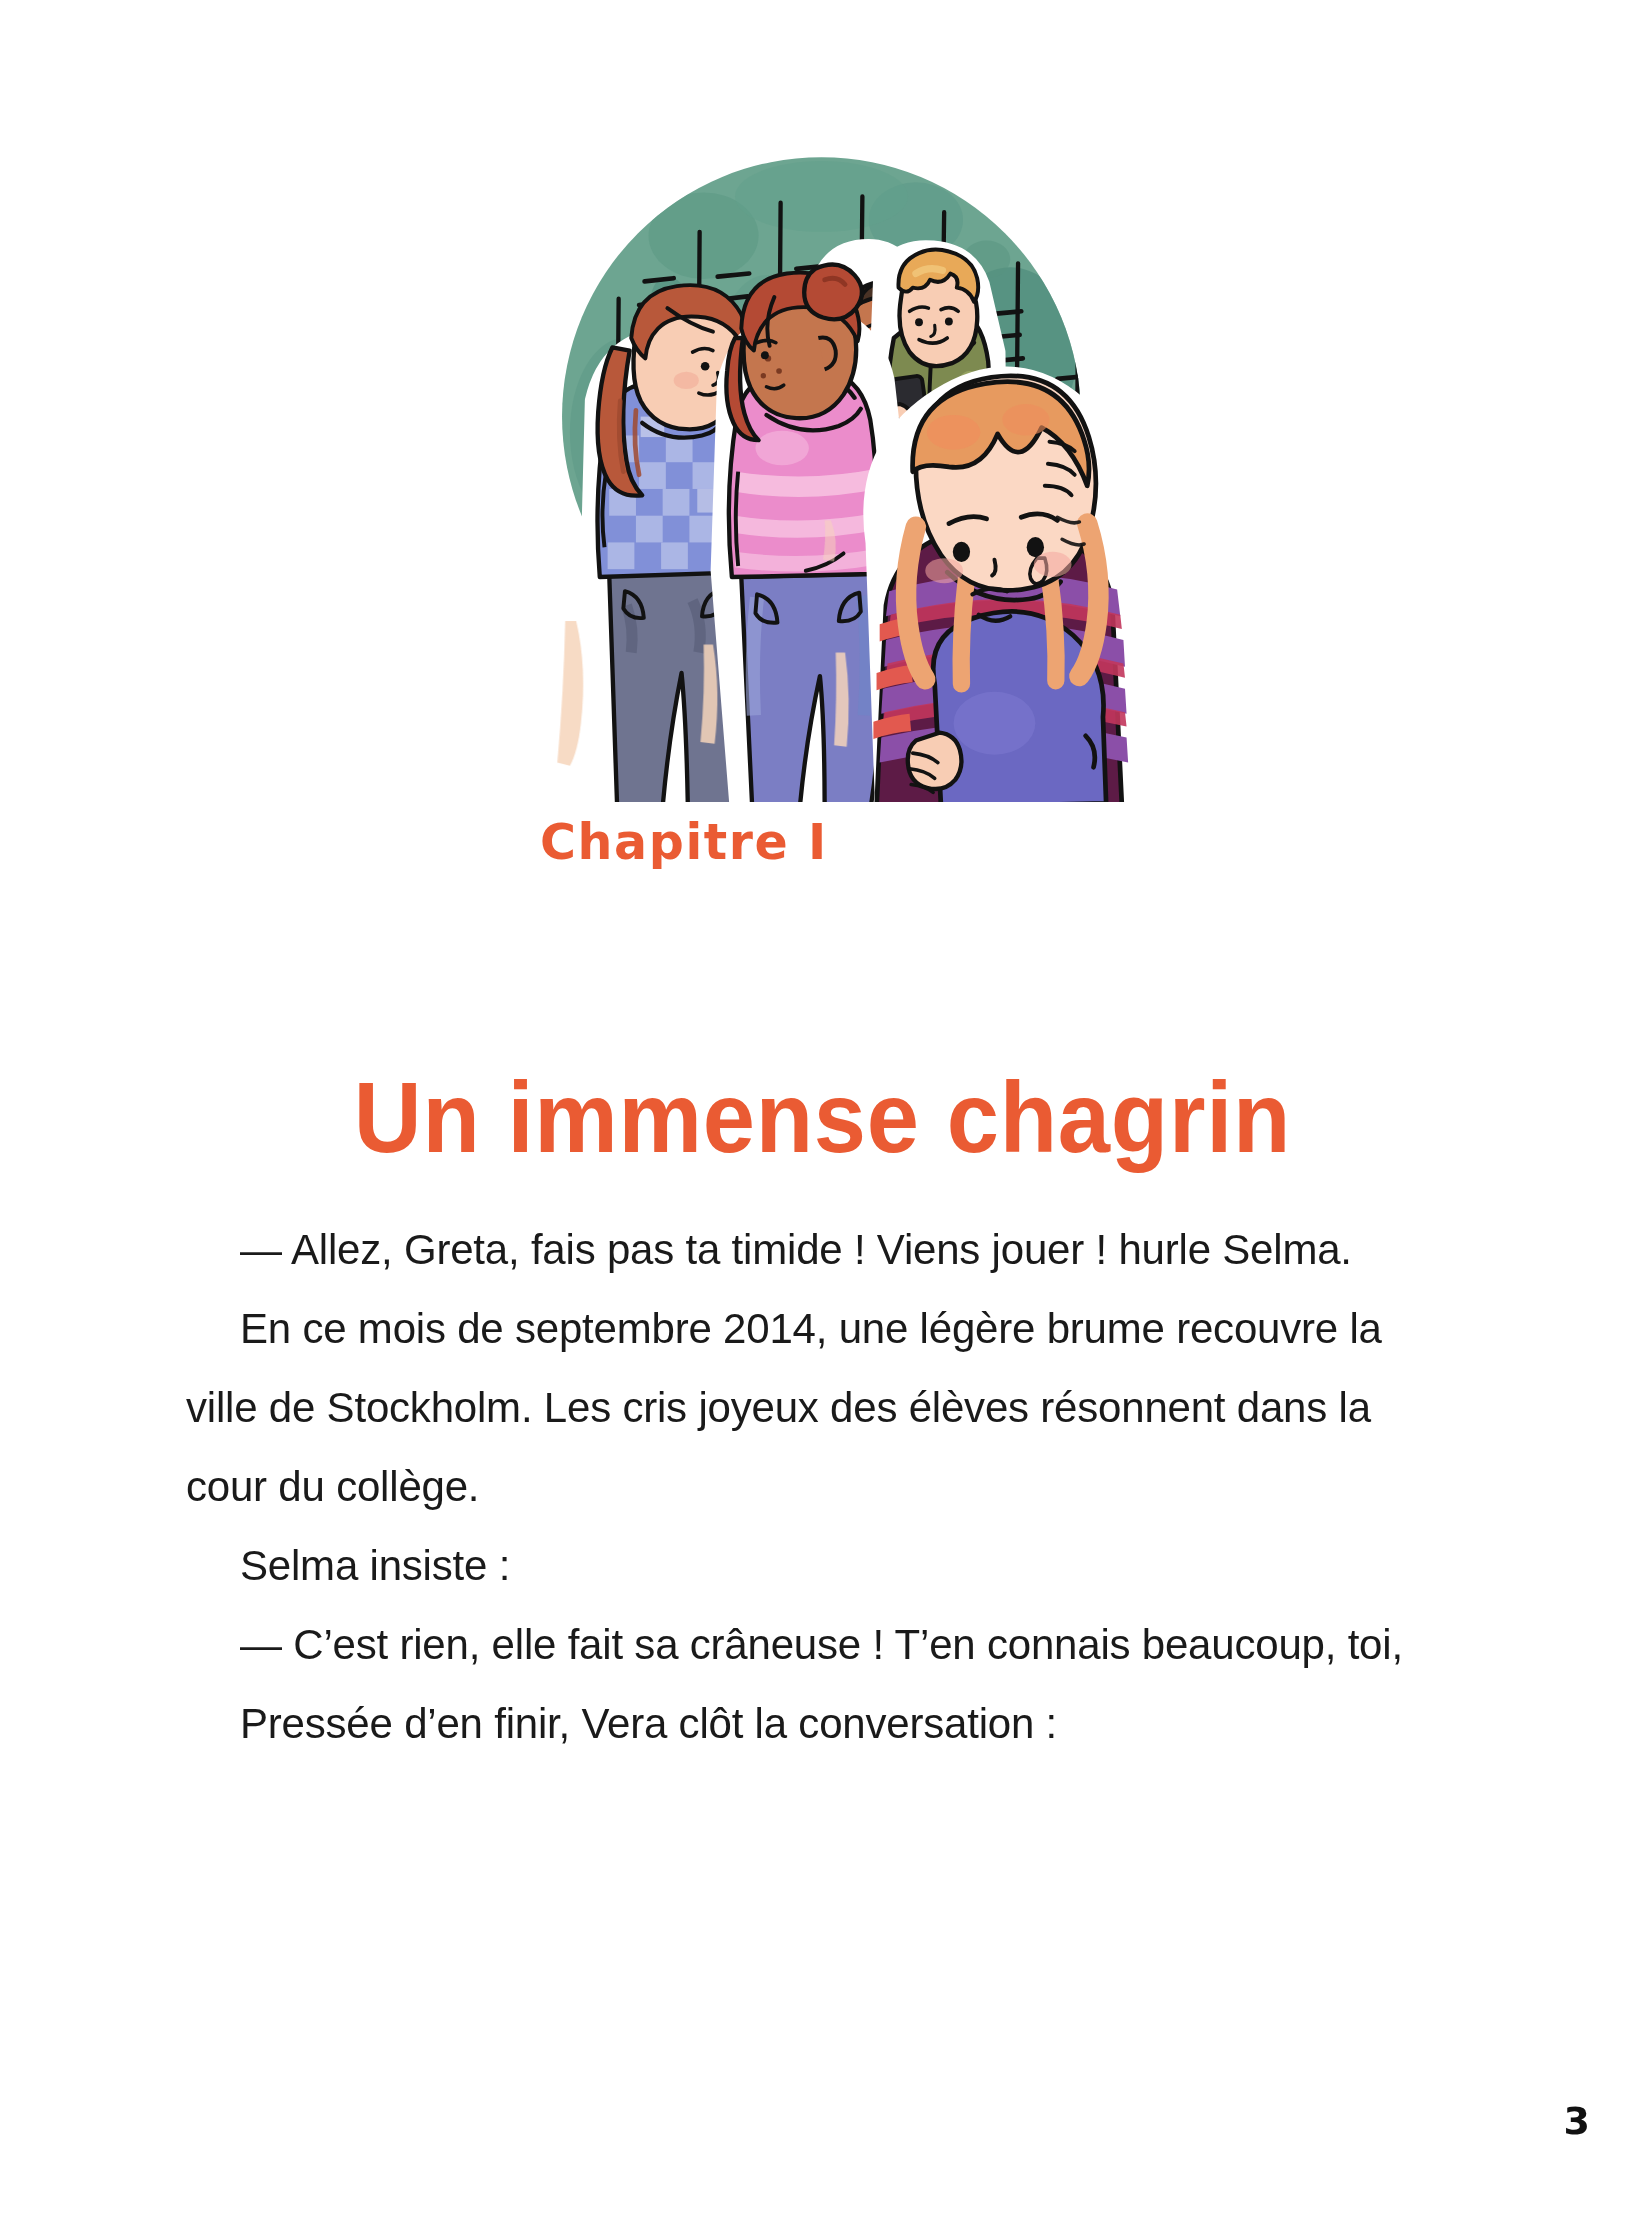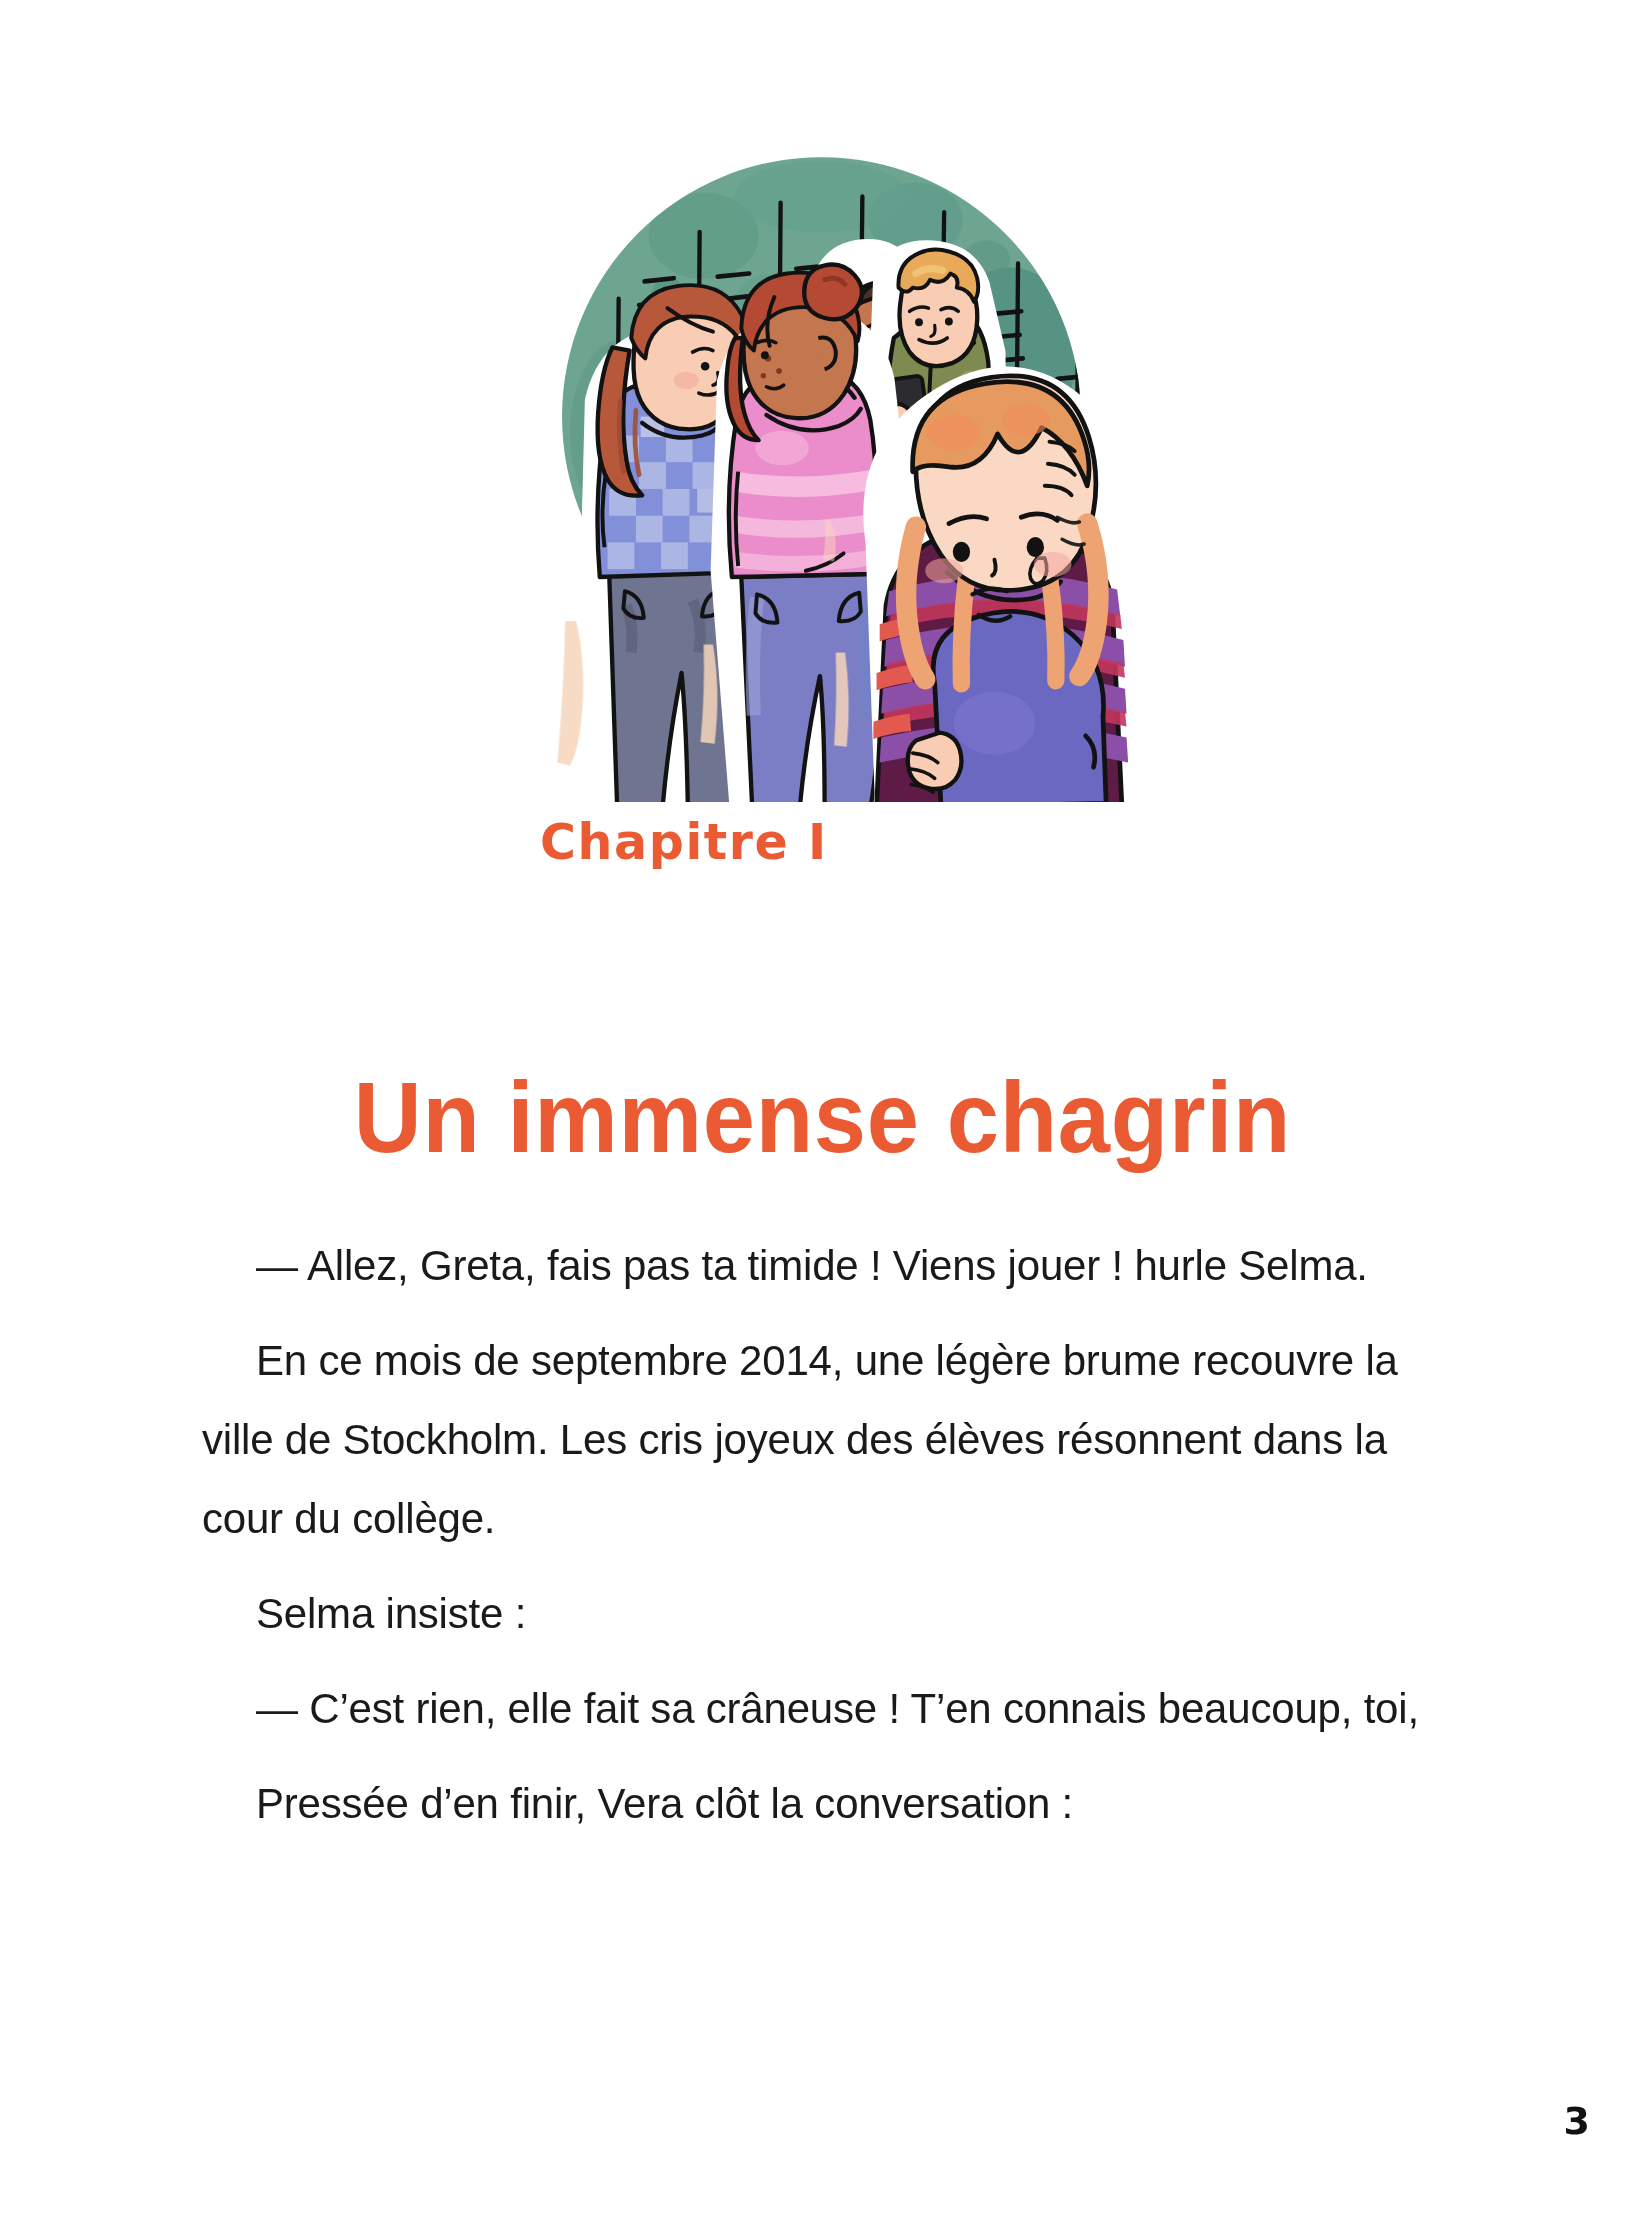--- a/index.html
+++ b/index.html
@@ -67,21 +67,21 @@
     left: 186px;
     top: 1210px;
     width: 1275px;
     color: #1a1a1a;
     font-family: "Liberation Sans", sans-serif;
     font-size: 42px;
     line-height: 79px;
     letter-spacing: -0.2px;
   }
   .para {
-    margin: 16px;
+    margin: 0;
     text-indent: 54px;
     white-space: normal;
   }
 
   
   #page-number {
     position: absolute;
     right: 55px;
     top: 2102px;
     color: #111111;

